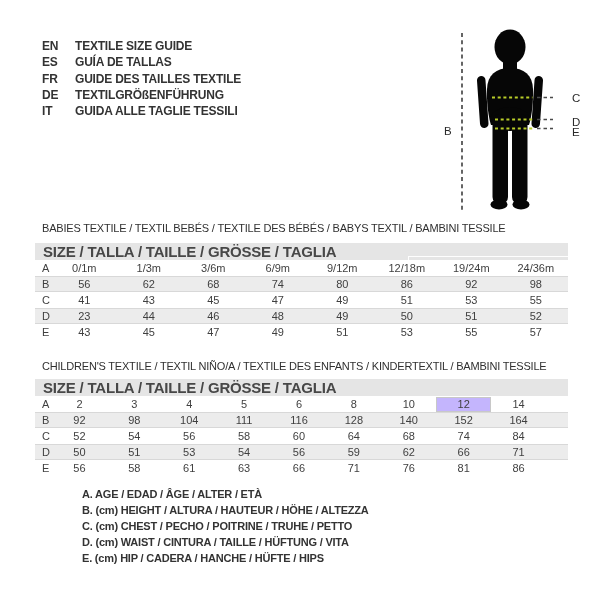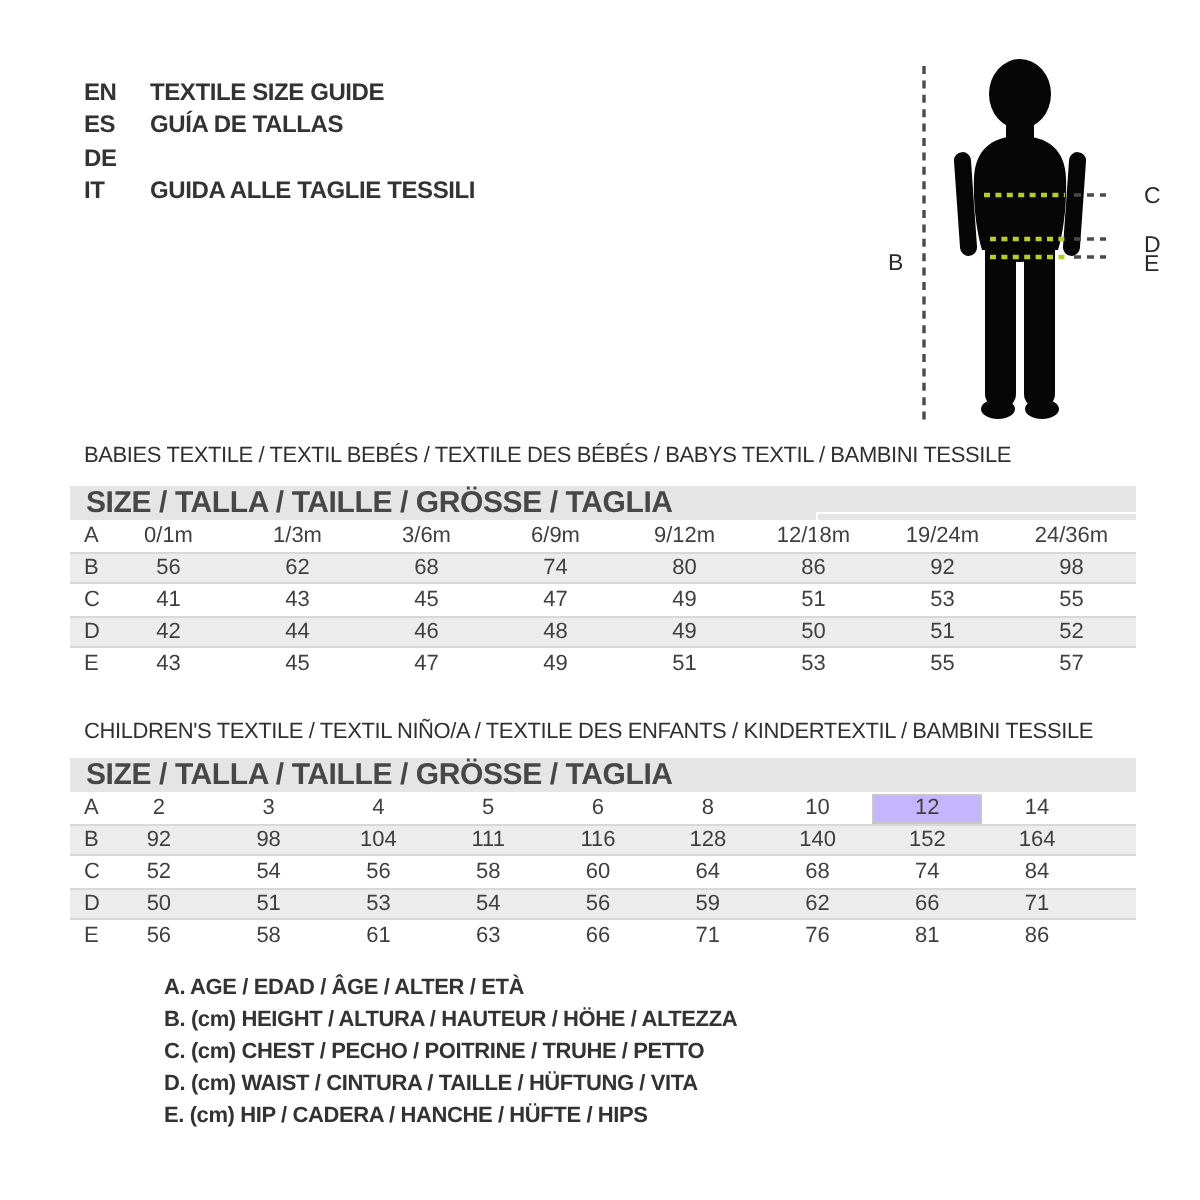--- a/index.html
+++ b/index.html
@@ -47,21 +47,26 @@
   <div class="lang-block">
     <div class="lang-row">
       <span class="lang-code">EN</span>
       <span class="lang-text">TEXTILE SIZE GUIDE</span>
     </div>
     <div class="lang-row">
       <span class="lang-code">ES</span>
       <span class="lang-text">GUÍA DE TALLAS</span>
     </div>
     <div class="lang-row">
+      <span class="lang-code">FR</span>
+      <span class="lang-text">GUIDE DES TAILLES TEXTILE</span>
+    </div>
+    <div class="lang-row">
       <span class="lang-code">DE</span>
+      <span class="lang-text">TEXTILGRÖßENFÜHRUNG</span>
     </div>
     <div class="lang-row">
       <span class="lang-code">IT</span>
       <span class="lang-text">GUIDA ALLE TAGLIE TESSILI</span>
     </div>
   </div>
 
   <svg class="figure" viewBox="0 0 170 220" width="170" height="220">
     <g fill="#060606">
       <ellipse cx="80" cy="37" rx="15.5" ry="17.5"></ellipse>
@@ -126,21 +131,21 @@
           <div class="tcell">43</div>
           <div class="tcell">45</div>
           <div class="tcell">47</div>
           <div class="tcell">49</div>
           <div class="tcell">51</div>
           <div class="tcell">53</div>
           <div class="tcell">55</div>
         </div>
         <div class="trow stripe" style="grid-template-columns: 17px repeat(8, 1fr);">
           <div class="tcell lab">D</div>
-          <div class="tcell">42</div>
+          <div class="tcell">23</div>
           <div class="tcell">44</div>
           <div class="tcell">46</div>
           <div class="tcell">48</div>
           <div class="tcell">49</div>
           <div class="tcell">50</div>
           <div class="tcell">51</div>
           <div class="tcell">52</div>
         </div>
         <div class="trow" style="grid-template-columns: 17px repeat(8, 1fr);">
           <div class="tcell lab">E</div>

